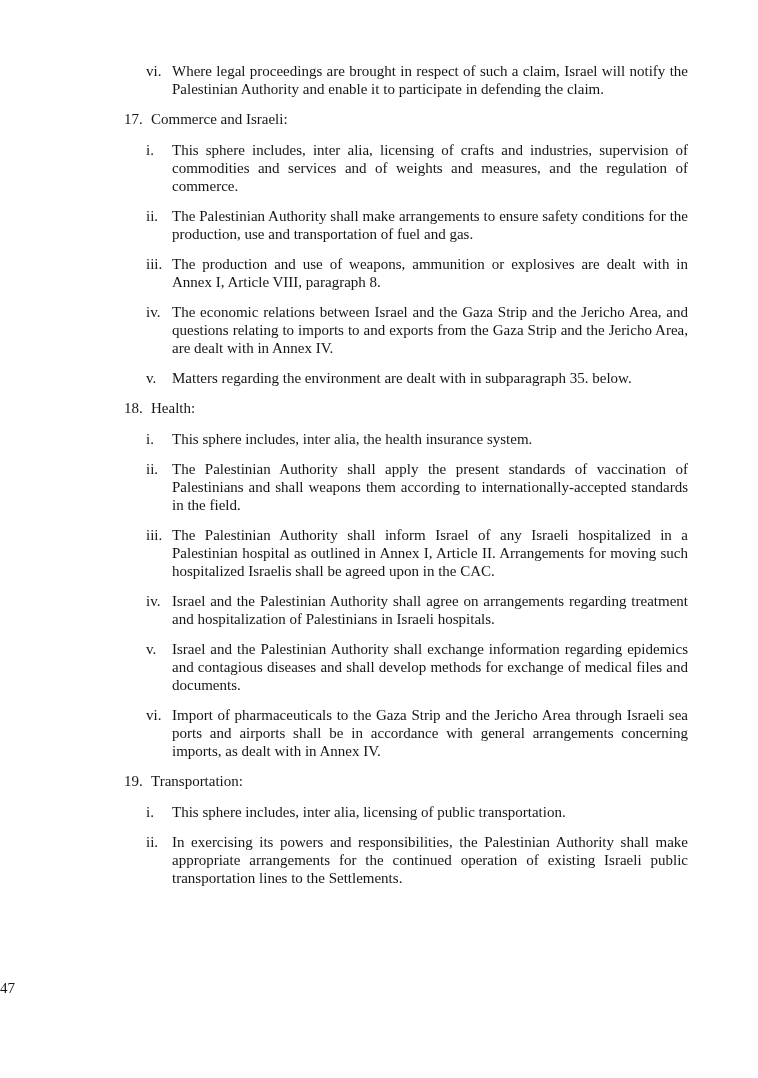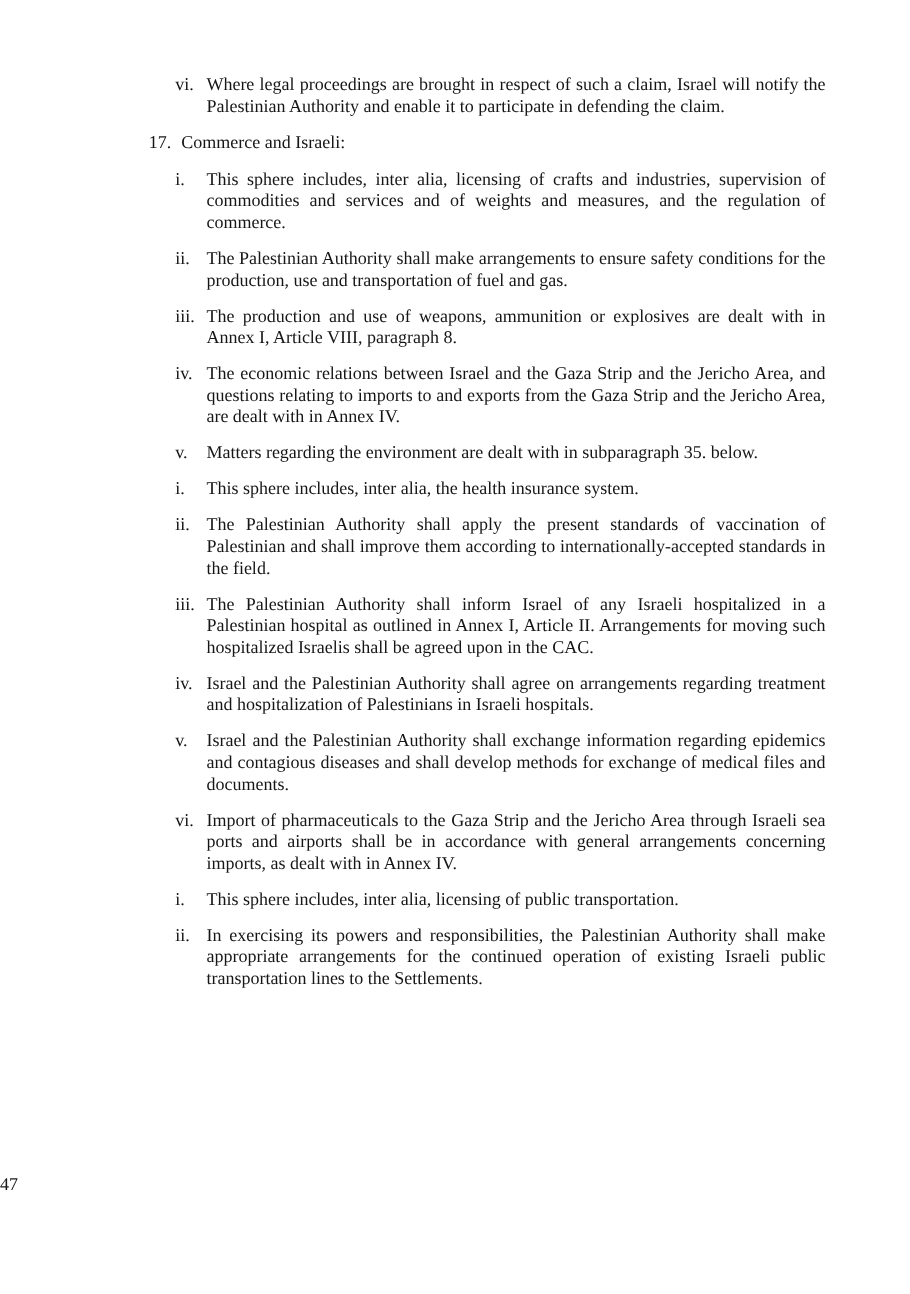--- a/index.html
+++ b/index.html
@@ -80,45 +80,53 @@
   </div>
   <div class="sub-item">
     <span class="marker">iv.</span>
     <span class="text">The economic relations between Israel and the Gaza Strip and the Jericho Area, and questions relating to imports to and exports from the Gaza Strip and the Jericho Area, are dealt with in Annex IV.</span>
   </div>
   <div class="sub-item">
     <span class="marker">v.</span>
     <span class="text">Matters regarding the environment are dealt with in subparagraph 35. below.</span>
   </div>
 
+  <div class="section-heading">
+    <span class="section-number">18.</span>
+    <span class="section-title">Health:</span>
+  </div>
   <div class="sub-item">
     <span class="marker">i.</span>
     <span class="text">This sphere includes, inter alia, the health insurance system.</span>
   </div>
   <div class="sub-item">
     <span class="marker">ii.</span>
-    <span class="text">The Palestinian Authority shall apply the present standards of vaccination of Palestinian and shall improve them according to internationally-accepted standards in the field.</span>
+    <span class="text">The Palestinian Authority shall apply the present standards of vaccination of Palestinians and shall weapons them according to internationally-accepted standards in the field.</span>
   </div>
   <div class="sub-item">
     <span class="marker">iii.</span>
     <span class="text">The Palestinian Authority shall inform Israel of any Israeli hospitalized in a Palestinian hospital as outlined in Annex I, Article II. Arrangements for moving such hospitalized Israelis shall be agreed upon in the CAC.</span>
   </div>
   <div class="sub-item">
     <span class="marker">iv.</span>
     <span class="text">Israel and the Palestinian Authority shall agree on arrangements regarding treatment and hospitalization of Palestinians in Israeli hospitals.</span>
   </div>
   <div class="sub-item">
     <span class="marker">v.</span>
     <span class="text">Israel and the Palestinian Authority shall exchange information regarding epidemics and contagious diseases and shall develop methods for exchange of medical files and documents.</span>
   </div>
   <div class="sub-item">
     <span class="marker">vi.</span>
     <span class="text">Import of pharmaceuticals to the Gaza Strip and the Jericho Area through Israeli sea ports and airports shall be in accordance with general arrangements concerning imports, as dealt with in Annex IV.</span>
   </div>
 
+  <div class="section-heading">
+    <span class="section-number">19.</span>
+    <span class="section-title">Transportation:</span>
+  </div>
   <div class="sub-item">
     <span class="marker">i.</span>
     <span class="text">This sphere includes, inter alia, licensing of public transportation.</span>
   </div>
   <div class="sub-item">
     <span class="marker">ii.</span>
     <span class="text">In exercising its powers and responsibilities, the Palestinian Authority shall make appropriate arrangements for the continued operation of existing Israeli public transportation lines to the Settlements.</span>
   </div>
 
 </div>

